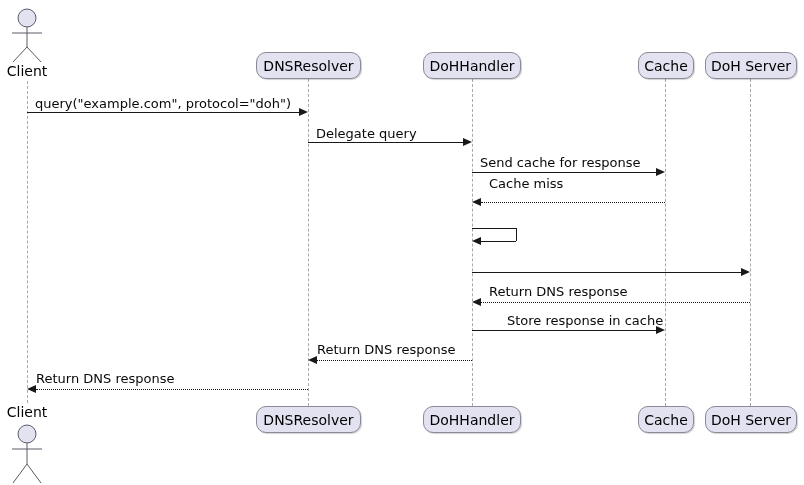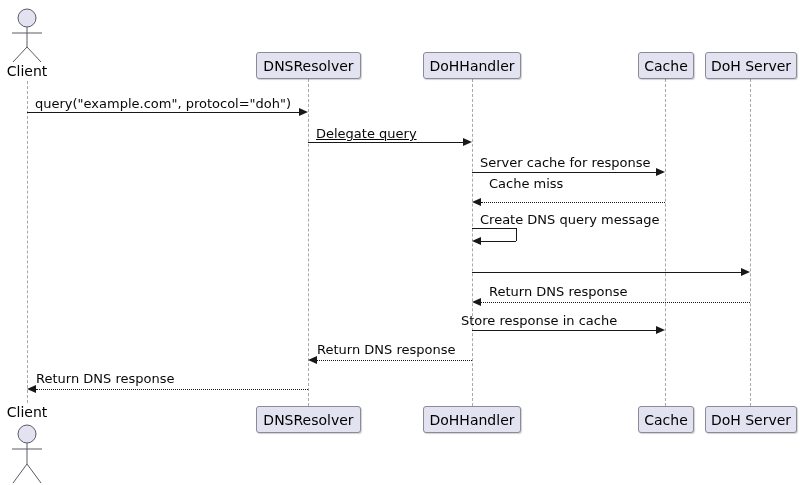--- a/index.html
+++ b/index.html
@@ -20,21 +20,21 @@
     position: absolute;
     width: 0;
     border-left: 1px dashed var(--lifeline, #A8A8A8);
   }
   .pbox {
     position: absolute;
     height: 27px;
     box-sizing: border-box;
     background: var(--participant-fill, #E2E2F0);
     border: 1px solid var(--participant-border, #8a8a99);
-    border-radius: 3px;
+    border-radius: 10px;
     box-shadow: 1px 1px 1px rgba(0,0,0,0.18);
     display: flex;
     align-items: center;
     justify-content: center;
     font-size: 14px;
     color: #000;
     white-space: nowrap;
   }
   .actor-label {
     position: absolute;
@@ -105,46 +105,45 @@
 
   <div class="pbox" style="left:256px; top:52px; width:105px;">DNSResolver</div>
   <div class="pbox" style="left:423px; top:52px; width:98px;">DoHHandler</div>
   <div class="pbox" style="left:638px; top:52px; width:56px;">Cache</div>
   <div class="pbox" style="left:705px; top:52px; width:92px;">DoH Server</div>
 
   <div class="msg-label" style="left:35px; top:96px;">query("example.com", protocol="doh")</div>
   <div class="msg-line solid" style="left:27px; top:112px; width:272px;"></div>
   <div class="arrowhead right" style="left:299px; top:108px;"></div>
 
-  <div class="msg-label" style="left:316px; top:126px;text-decoration:underline;">Delegate query</div>
+  <div class="msg-label" style="left:316px; top:126px;">Delegate query</div>
   <div class="msg-line solid" style="left:308px; top:142px; width:155px;"></div>
   <div class="arrowhead right" style="left:463px; top:138px;"></div>
 
-  <div class="msg-label" style="left:480px; top:155px;">Server cache for response</div>
+  <div class="msg-label" style="left:480px; top:155px;">Send cache for response</div>
   <div class="msg-line solid" style="left:472px; top:172px; width:184px;"></div>
   <div class="arrowhead right" style="left:656px; top:168px;"></div>
 
   <div class="msg-label" style="left:489px; top:176px;">Cache miss</div>
   <div class="msg-line dotted" style="left:481px; top:202px; width:184px;"></div>
   <div class="arrowhead left" style="left:472px; top:198px;"></div>
 
-  <div class="msg-label" style="left:480px; top:212px;">Create DNS query message</div>
   <div class="msg-line solid" style="left:472px; top:228px; width:44px;"></div>
   <div class="msg-vert" style="left:516px; top:228px; height:13px;"></div>
   <div class="msg-line solid" style="left:481px; top:241px; width:35px;"></div>
   <div class="arrowhead left" style="left:472px; top:237px;"></div>
 
   <div class="msg-line solid" style="left:472px; top:272px; width:269px;"></div>
   <div class="arrowhead right" style="left:741px; top:268px;"></div>
 
   <div class="msg-label" style="left:489px; top:284px;">Return DNS response</div>
   <div class="msg-line dotted" style="left:481px; top:302px; width:269px;"></div>
   <div class="arrowhead left" style="left:472px; top:298px;"></div>
 
-  <div class="msg-label" style="left:461px; top:313px;text-align:center;">Store response in cache</div>
+  <div class="msg-label" style="left:507px; top:313px;text-align:center;">Store response in cache</div>
   <div class="msg-line solid" style="left:472px; top:330px; width:184px;"></div>
   <div class="arrowhead right" style="left:656px; top:326px;"></div>
 
   <div class="msg-label" style="left:317px; top:342px;">Return DNS response</div>
   <div class="msg-line dotted" style="left:317px; top:360px; width:155px;"></div>
   <div class="arrowhead left" style="left:308px; top:356px;"></div>
 
   <div class="msg-label" style="left:36px; top:371px;">Return DNS response</div>
   <div class="msg-line dotted" style="left:36px; top:389px; width:272px;"></div>
   <div class="arrowhead left" style="left:27px; top:385px;"></div>

